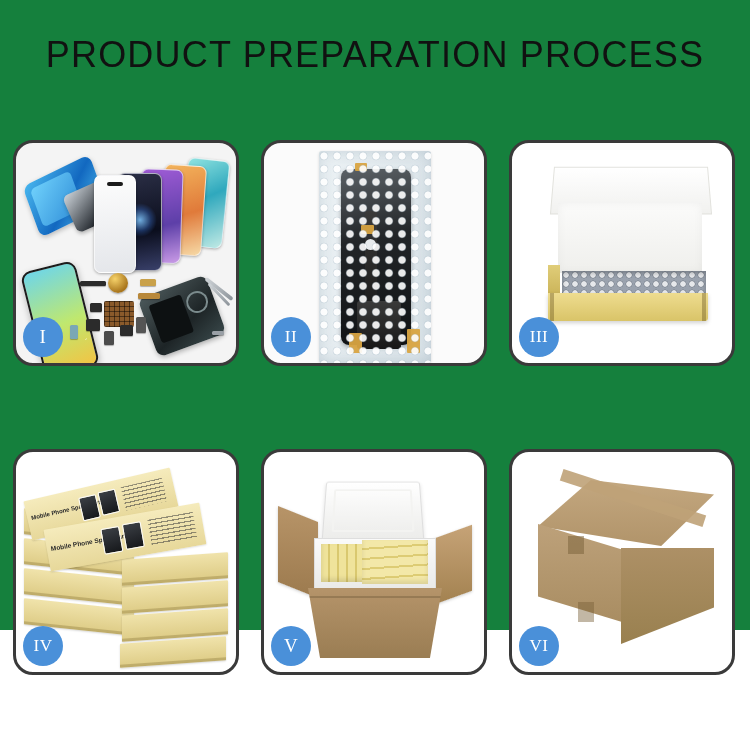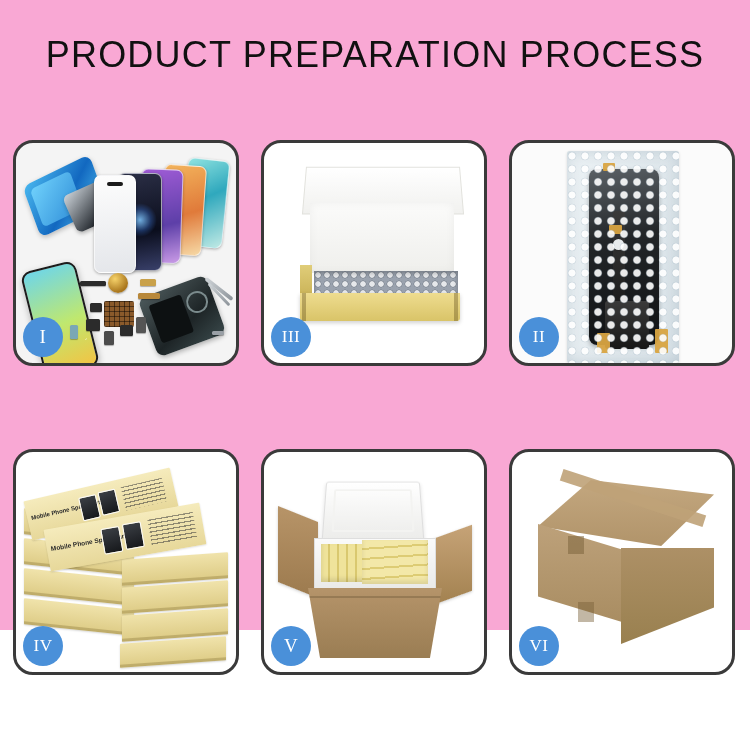--- a/index.html
+++ b/index.html
@@ -12,21 +12,21 @@
     height: 750px;
     overflow: hidden;
     font-family: "Liberation Sans", sans-serif;
     -webkit-font-smoothing: antialiased;
   }
 
   #page {
     position: relative;
     width: 750px;
     height: 630px;
-    background: #f9a8d4;
+    background: #15803d;
   }
 
   
   .header {
     position: absolute;
     left: 0;
     top: 36px;
     width: 750px;
     text-align: center;
   }
@@ -454,48 +454,48 @@
         <div class="prt" style="left:70px;top:176px;width:14px;height:12px;"></div>
         <div class="prt" style="left:88px;top:188px;width:10px;height:14px;background:#4c4c4c;"></div>
         <div class="prt" style="left:104px;top:182px;width:13px;height:11px;"></div>
         <div class="prt" style="left:120px;top:174px;width:10px;height:16px;background:#555;"></div>
         <div class="prt" style="left:54px;top:182px;width:8px;height:14px;background:#7aa7b5;"></div>
         <div class="prt" style="left:196px;top:188px;width:12px;height:4px;background:#9aa0a6;"></div>
       </div>
       <div class="badge">I</div>
     </div>
 
-    <div class="panel p3">
-      <div class="panel-stage">
-        <div class="lidback"></div>
-        <div class="foam"></div>
-        <div class="bubbleItems"></div>
-        <div class="boxside"></div>
-        <div class="boxfront"></div>
-      </div>
-      <div class="badge wide">III</div>
-    </div>
-
     <div class="panel p2">
       <div class="panel-stage">
         <div class="bag">
           <div class="screen"></div>
           <div class="flexA"></div>
           <div class="flexB"></div>
           <div class="cam"></div>
           <div class="tape t1"></div>
           <div class="tape t2"></div>
           <div class="tape t3"></div>
           <div class="tape t4"></div>
           <div class="bubbles"></div>
         </div>
       </div>
       <div class="badge wide">II</div>
     </div>
 
+    <div class="panel p3">
+      <div class="panel-stage">
+        <div class="lidback"></div>
+        <div class="foam"></div>
+        <div class="bubbleItems"></div>
+        <div class="boxside"></div>
+        <div class="boxfront"></div>
+      </div>
+      <div class="badge wide">III</div>
+    </div>
+
     <div class="panel p4">
       <div class="panel-stage">
         <div class="stack">
 
           <div class="kb" style="left:8px;top:62px;width:110px;height:26px;transform:skewY(6deg);">
               <span class="edge"></span>
             </div>
           <div class="kb" style="left:8px;top:92px;width:110px;height:26px;transform:skewY(6deg);">
               <span class="edge"></span>
             </div>

